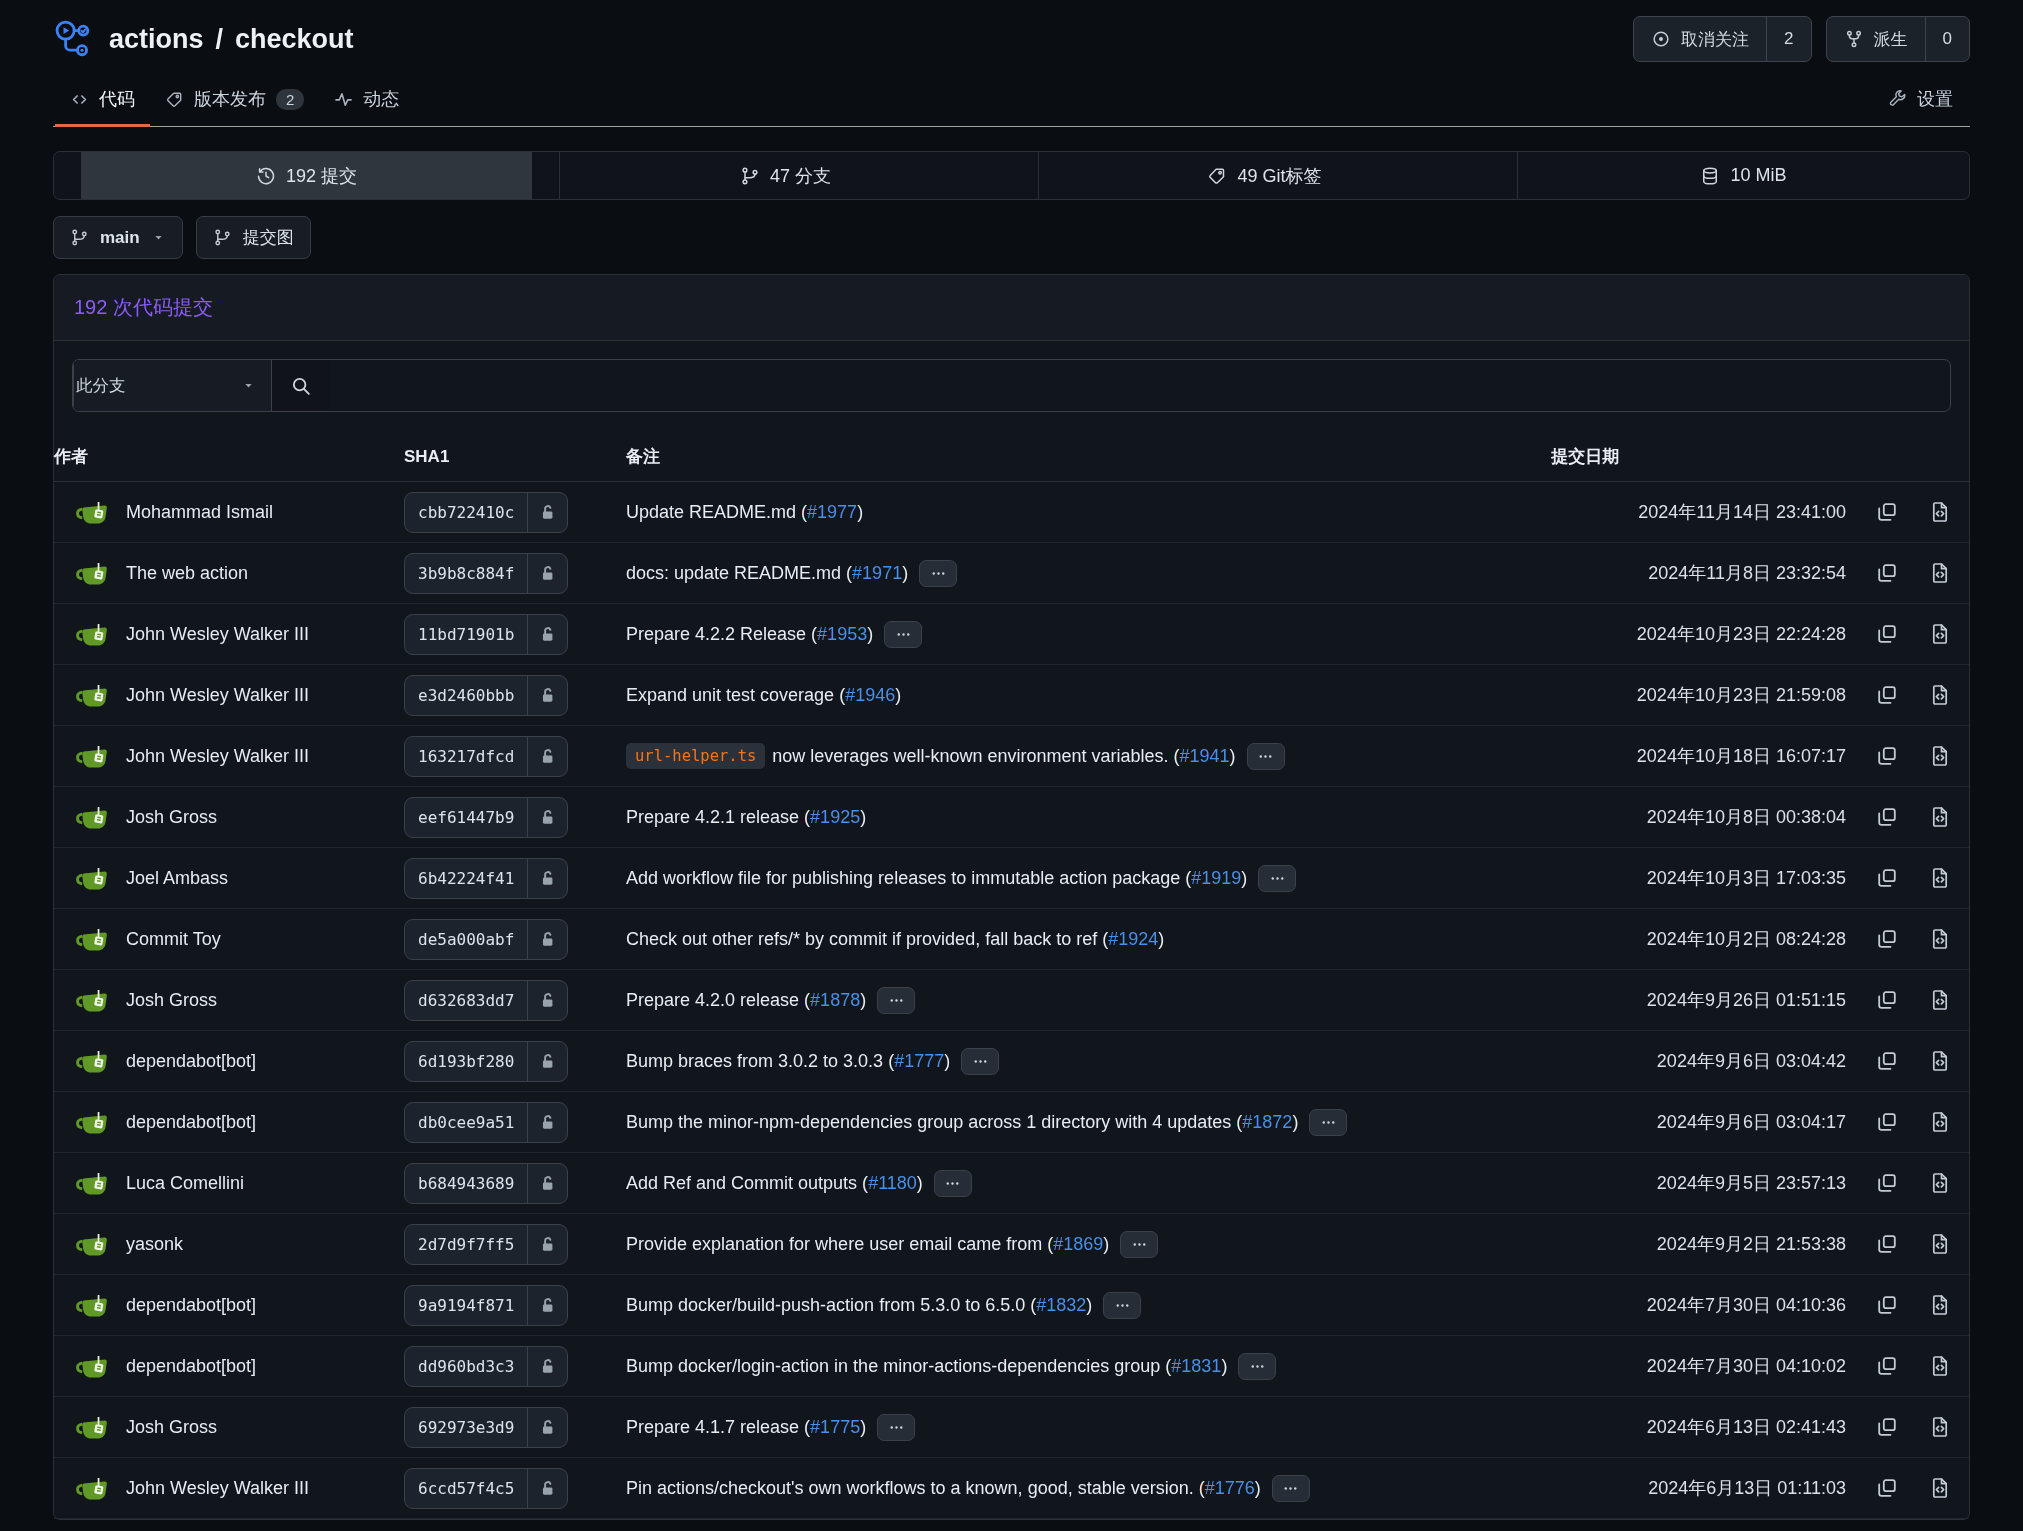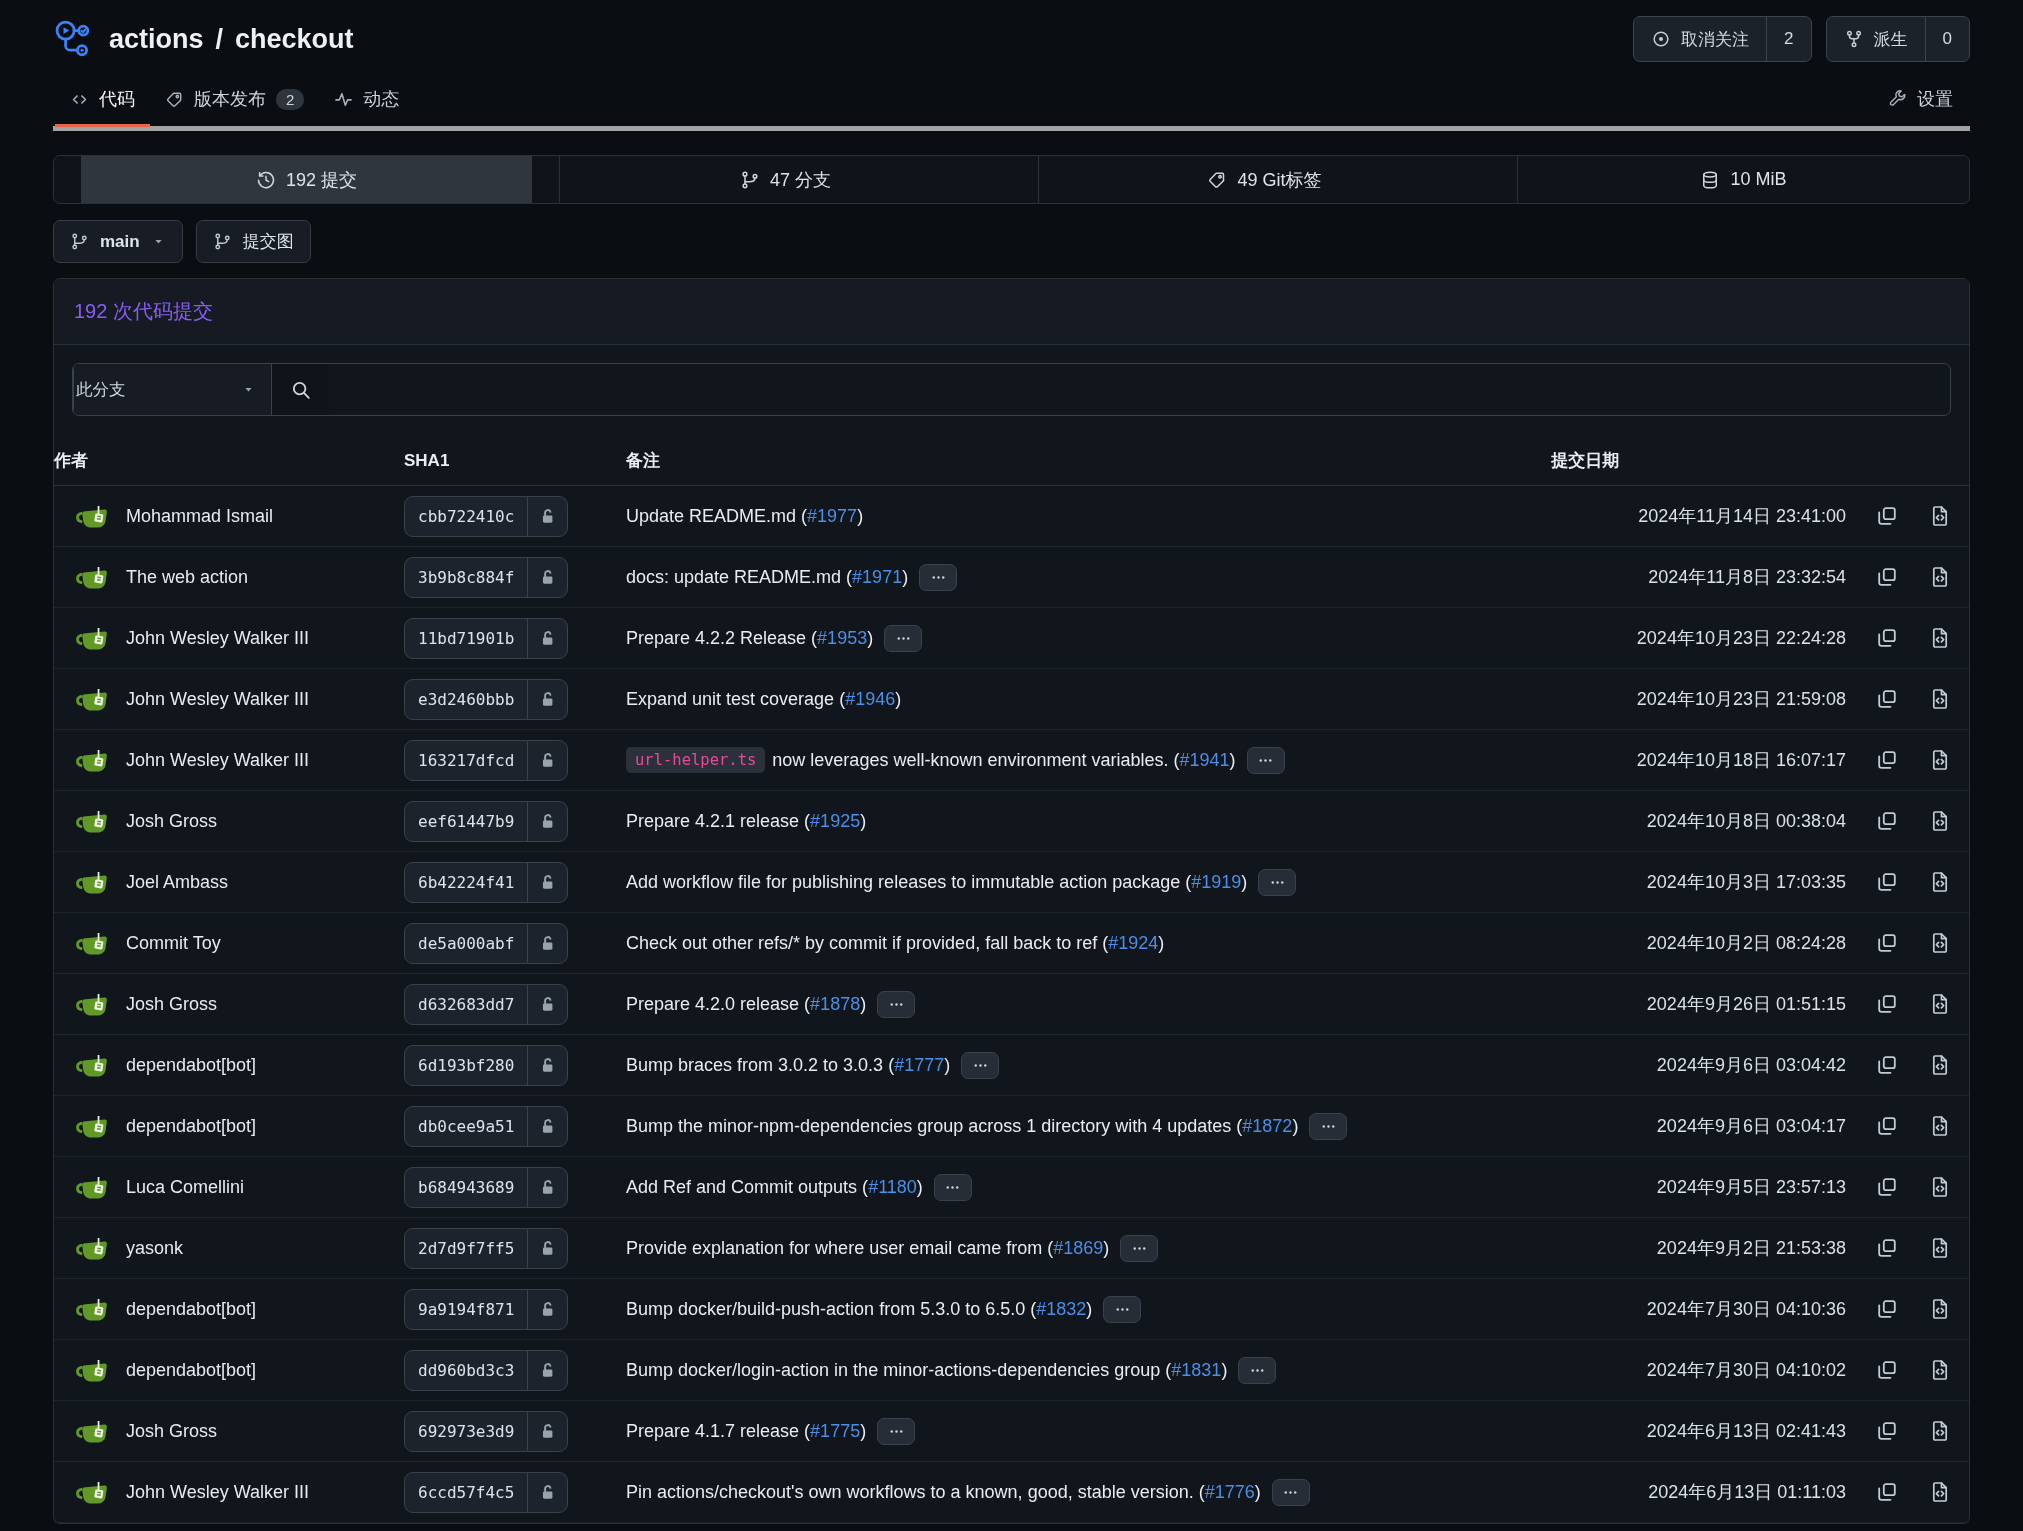--- a/index.html
+++ b/index.html
@@ -23,21 +23,21 @@
   .split-btn { display: flex; align-items: stretch; background: #1c222a; border: 1px solid #3d444d; border-radius: 7px; overflow: hidden; font-size: 17px; color: #d3dbe3; cursor: pointer; }
   .split-btn .main { display: flex; align-items: center; gap: 10px; padding: 0 17px; height: 44px; }
   .split-btn .main .ico { width: 20px; height: 20px; color: #c3ccd5; }
   .split-btn .count { display: flex; align-items: center; padding: 0 17px; border-left: 1px solid #3d444d; }
 
   
   .mirror { margin-top: 13px; font-size: 17px; color: #c6cdd5; display: flex; gap: 7px; }
   .mirror a { color: #4a8fe8; text-decoration: none; }
 
   
-  .tabs { margin-top: 14px; display: flex; align-items: flex-start; border-bottom: 5px solid #a3a3a3; padding: 0 2px; }
+  .tabs { margin-top: 14px; display: flex; align-items: flex-start; border-bottom: 1px solid #a3a3a3; padding: 0 2px; }
   .tab { display: flex; align-items: center; gap: 10px; padding: 11px 15px 15px; font-size: 18px; color: #ccd4dc; cursor: pointer; position: relative; }
   .tab .ico { width: 19px; height: 19px; color: #aab3bd; }
   .tab.active { color: #f0f3f6; }
   .tab.active::after { content: ""; position: absolute; left: 0; right: 0; bottom: -1px; height: 3px; background: #e8654a; }
   .tab-badge { background: #2f353d; border-radius: 10px; padding: 2px 10px; font-size: 15px; color: #cdd5dd; }
   .tab-right { margin-left: auto; }
 
   
   .stats { margin-top: 24px; display: flex; height: 49px; border: 1px solid #2a3038; border-radius: 7px; overflow: hidden; background: #10141a; }
   .seg { flex: 1 1 0; display: flex; align-items: center; justify-content: center; gap: 10px; font-size: 18px; color: #dde3ea; border-left: 1px solid #2a3038; cursor: pointer; margin-left: 27px; }
@@ -74,21 +74,21 @@
   .author-cell { display: flex; align-items: center; gap: 14px; padding-left: 20px; }
   .avatar { width: 38px; height: 35px; }
   .author-name { color: #e7ecf2; cursor: pointer; white-space: nowrap; }
 
   .sha-badge { display: inline-flex; align-items: stretch; background: #1d232c; border: 1px solid #3a414b; border-radius: 9px; overflow: hidden; height: 41px; cursor: pointer; }
   .sha-text { display: flex; align-items: center; padding: 0 13px; font-family: "DejaVu Sans Mono", "Liberation Mono", monospace; font-size: 16px; color: #dde3ea; }
   .sha-lock { display: flex; align-items: center; padding: 0 9px; border-left: 1px solid #3a414b; color: #99a3ad; }
   .sha-lock svg { width: 21px; height: 21px; }
 
   .msg-cell { display: flex; align-items: center; white-space: nowrap; overflow: hidden; padding-right: 14px; }
-  .msg-code { font-family: "DejaVu Sans Mono", "Liberation Mono", monospace; font-size: 15.5px; background: #2b313b; padding: 4px 9px; border-radius: 5px; color: #ec4899; margin-right: 7px; }
+  .msg-code { font-family: "DejaVu Sans Mono", "Liberation Mono", monospace; font-size: 15.5px; background: #2b313b; padding: 4px 9px; border-radius: 5px; color: #f97316; margin-right: 7px; }
   .msg-text { color: #e8edf3; }
   .issue-link { color: #4a8fe8; text-decoration: none; cursor: pointer; }
   .ellipsis-btn { margin-left: 11px; background: #272d36; border: 1px solid #3a414b; border-radius: 7px; color: #cfd6dd; width: 38px; height: 27px; display: inline-flex; align-items: center; justify-content: center; cursor: pointer; flex: 0 0 auto; }
   .ellipsis-btn svg { width: 19px; height: 19px; }
 
   .date-cell { display: flex; align-items: center; justify-content: flex-end; padding-right: 17px; }
   .date-text { color: #dbe1e8; white-space: nowrap; }
   .row-icon { color: #c3ccd5; margin-left: 29px; cursor: pointer; width: 24px; height: 24px; }
 </style>
 </head>

